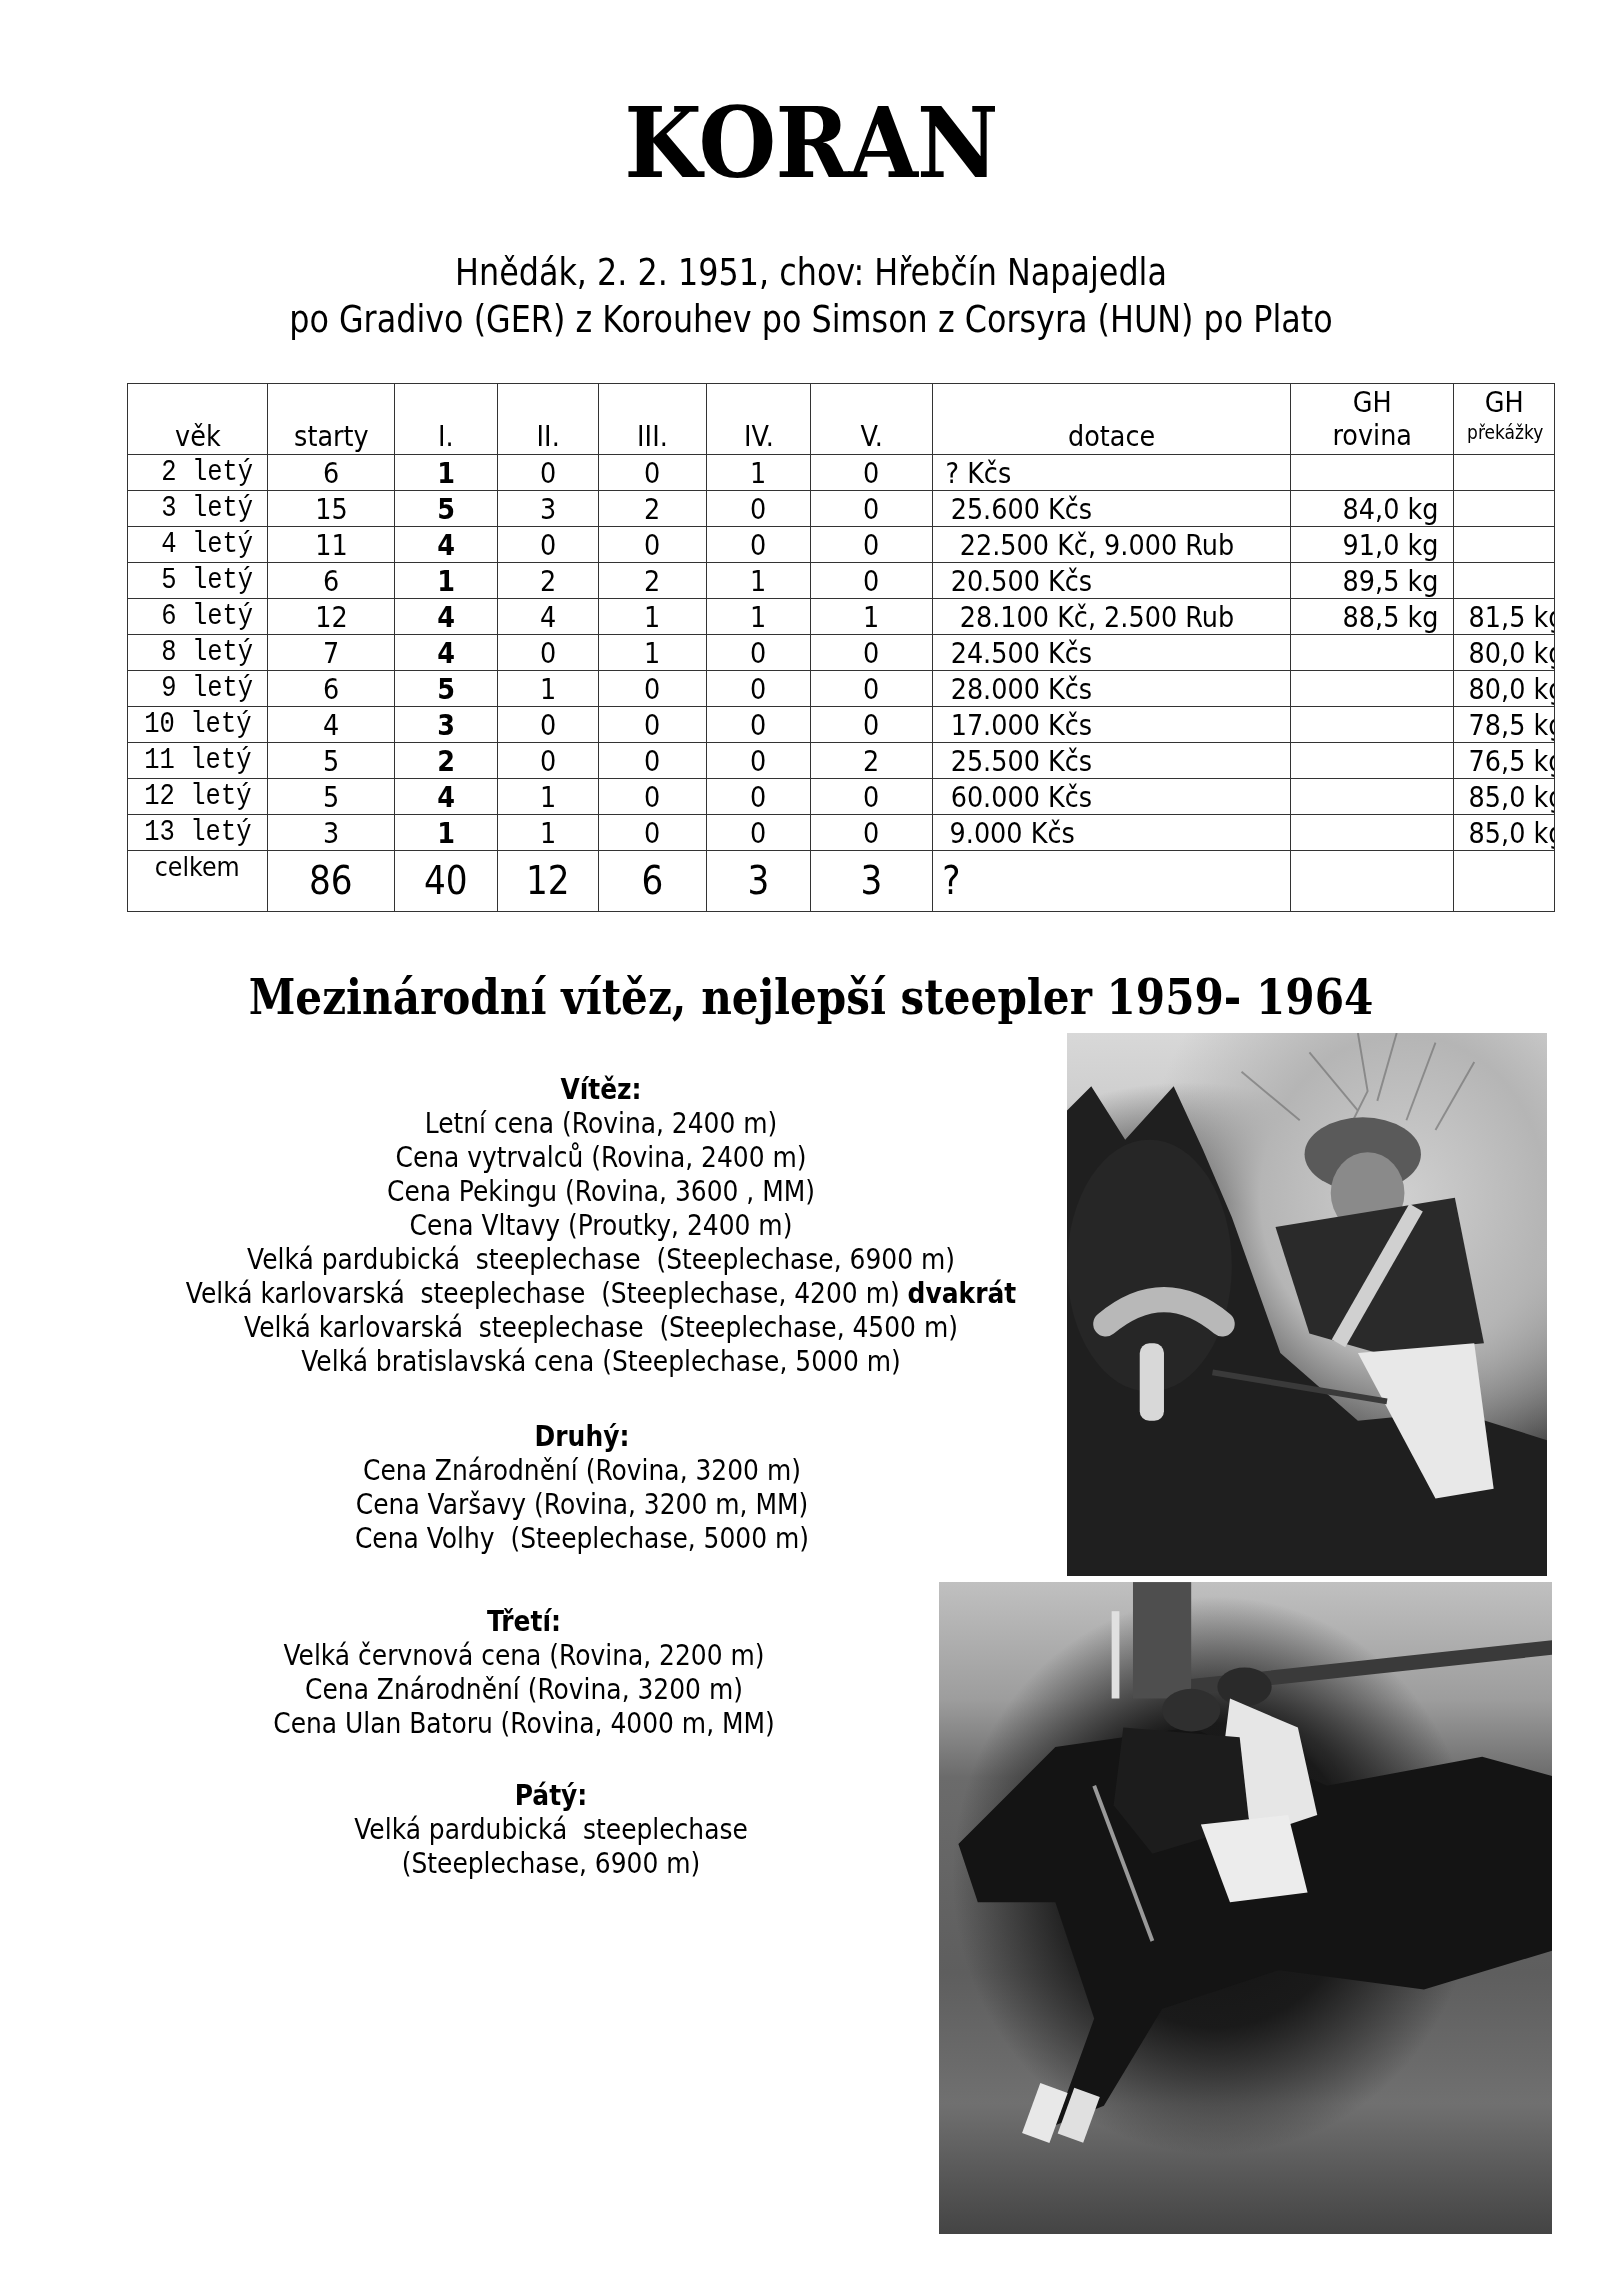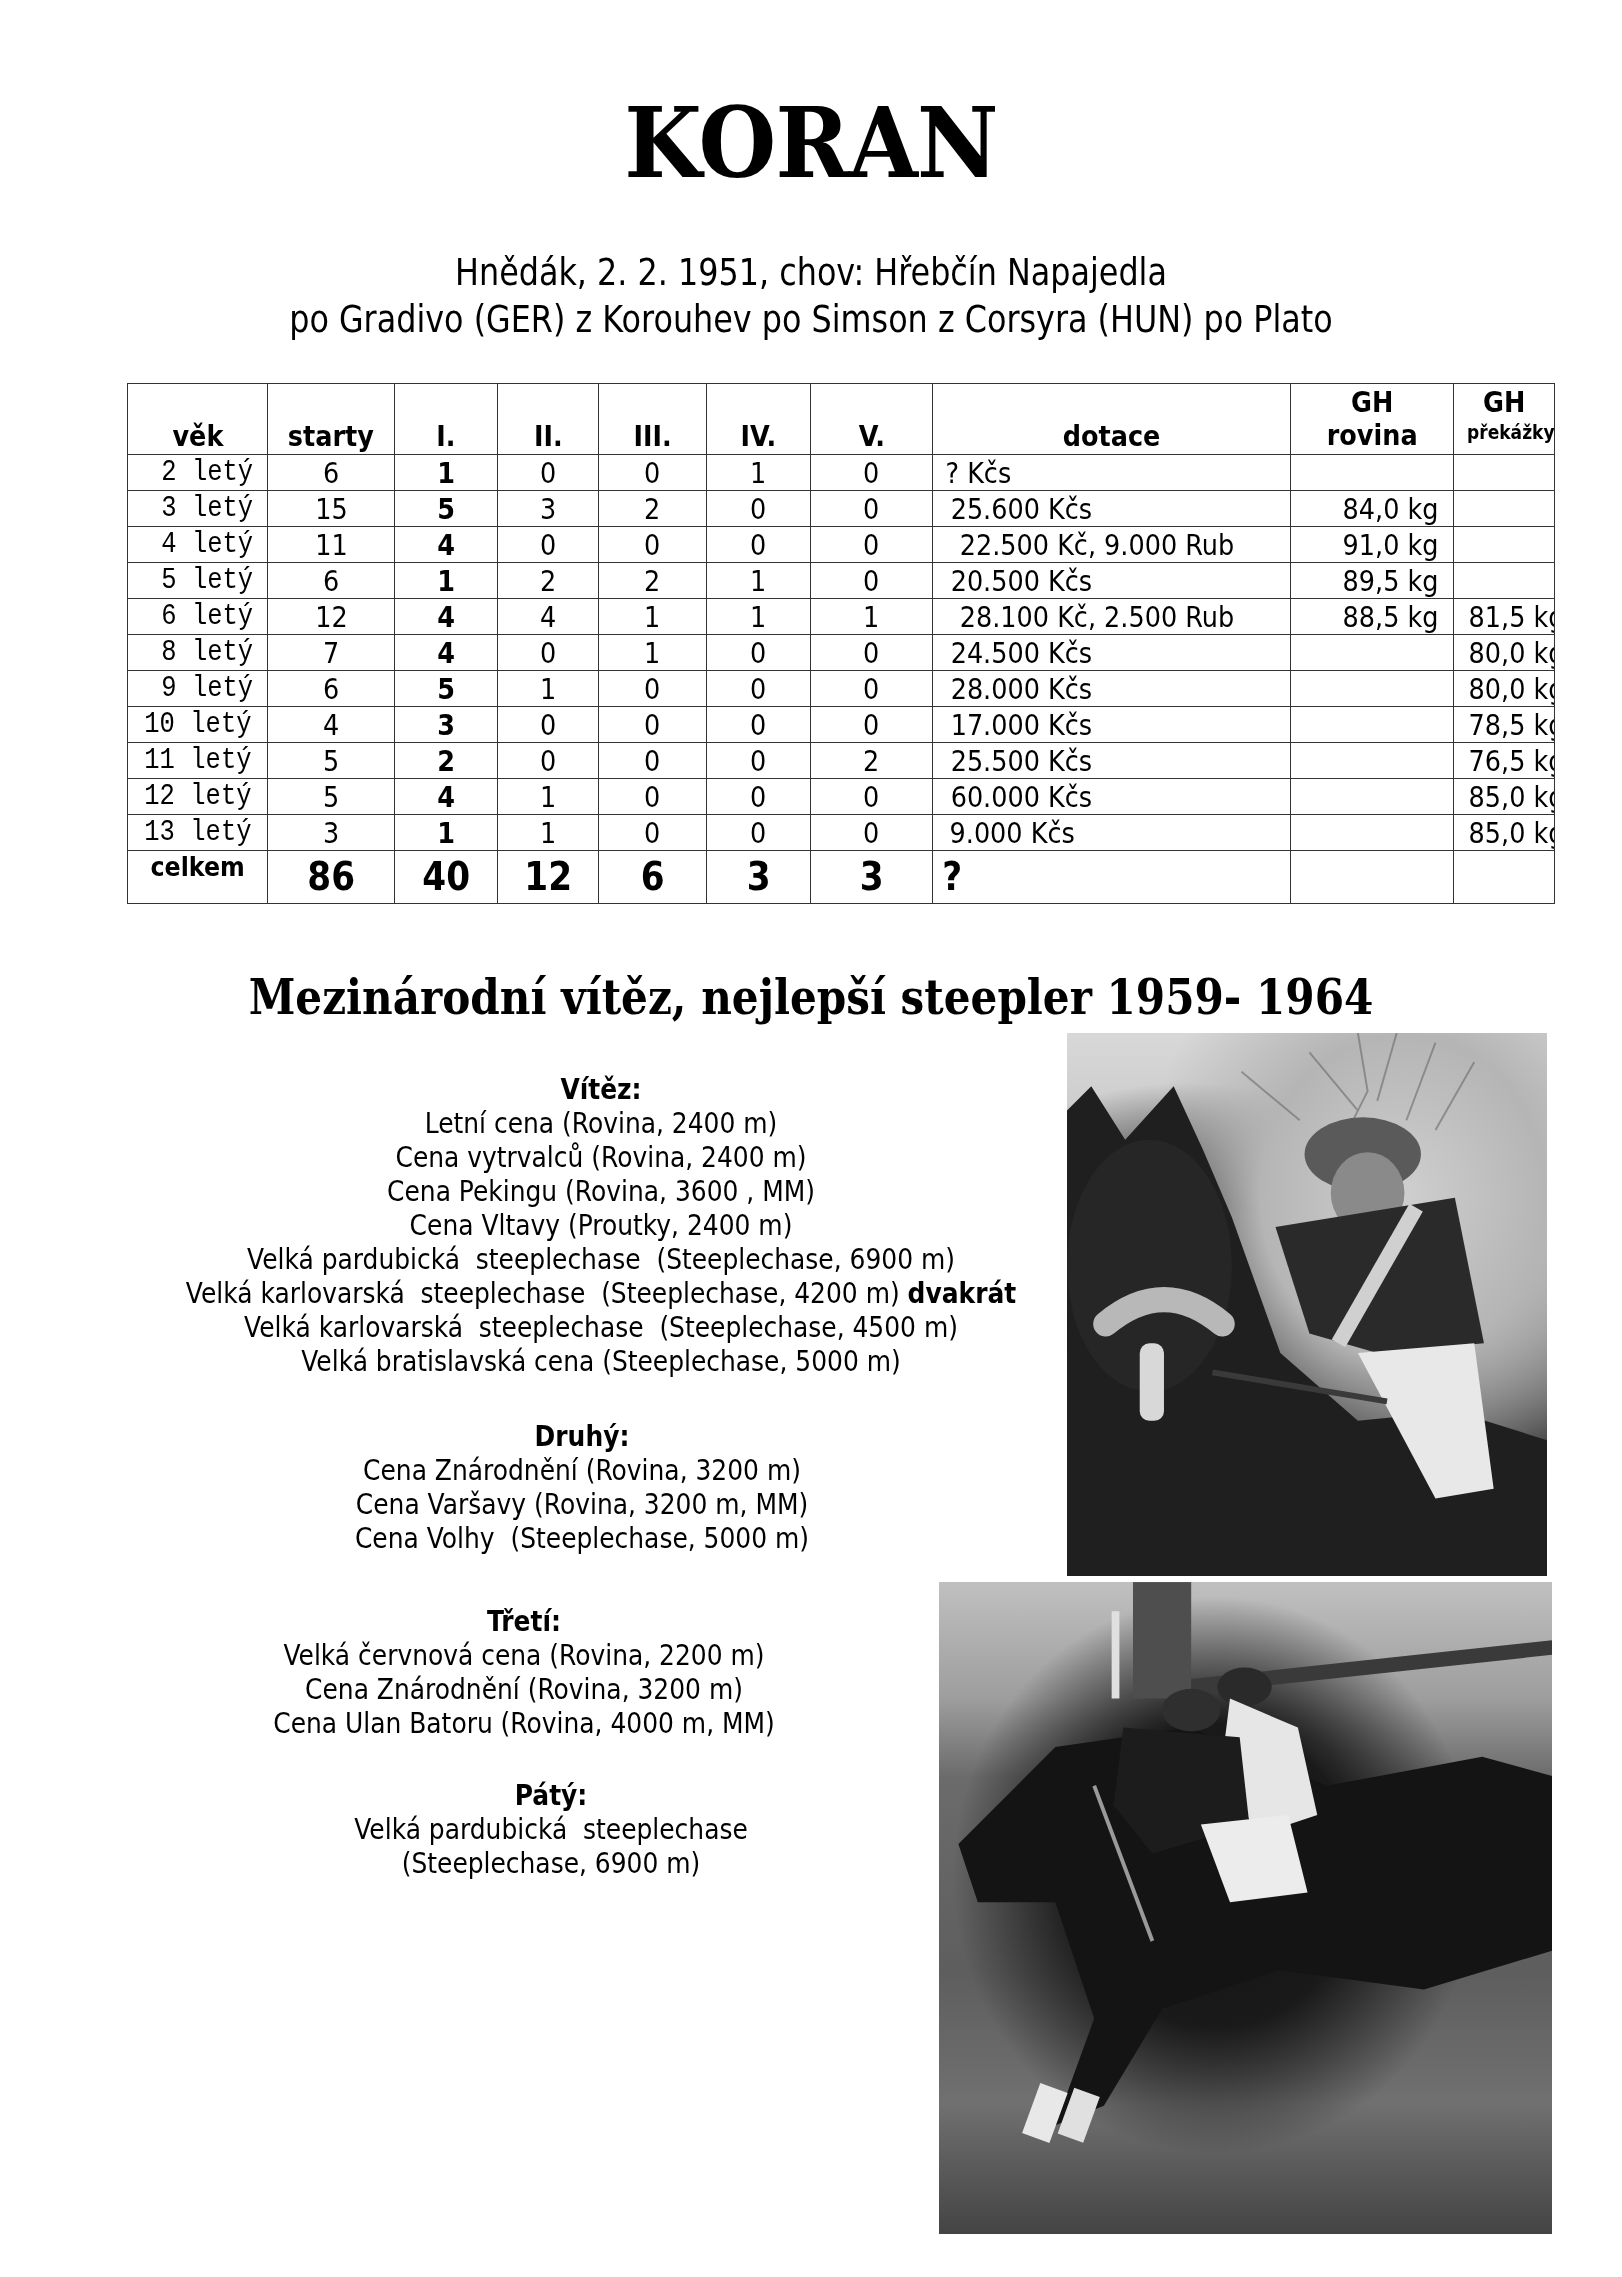--- a/index.html
+++ b/index.html
@@ -22,30 +22,30 @@
 
   table.stats {
     position: absolute; left: 127px; top: 383px; width: 1426px;
     border-collapse: collapse; table-layout: fixed;
     font-family: "DejaVu Sans", sans-serif;
   }
   table.stats td, table.stats th {
     border: 1.9px solid #333; padding: 0 7.8px; white-space: nowrap; overflow: hidden;
     font-size: 29px; line-height: 32px; height: 36px;
   }
-  table.stats th { height: 71px; vertical-align: bottom; font-weight: bold; padding-bottom: 1.9px; }
+  table.stats th { height: 71px; vertical-align: bottom; font-weight: normal; padding-bottom: 1.9px; }
   table.stats th .gh { display: block; text-align: center; line-height: 33px; }
   table.stats th .sm { font-size: 19.4px; line-height: 27px; vertical-align: top; }
   .c-age { text-align: right; font-family: Liberation Mono, monospace; }
   .c-num { text-align: center; }
   .c-bold { font-weight: bold; }
   .c-money { }
   .c-kg { text-align: right; padding-left: 19.4px !important; }
   .c-kg2 { text-align: right; }
-  tr.total td { height: 53px; font-weight: bold; font-size: 39px; }
+  tr.total td { height: 61px; font-weight: normal; font-size: 39px; }
   tr.total td.lbl { font-size: 27px; vertical-align: top; line-height: 31px; text-align: center; }
   .stats td span, .stats th span { display: inline-block; transform: scaleX(0.88); transform-origin: center; }
   .c-age span, .c-money span, .c-kg2 span { transform-origin: right; }
   .c-kg span { transform-origin: left; }
 
   .section-heading {
     position: absolute; left: 0; width: 1622px; top: 966px; text-align: center;
     font-family: "DejaVu Serif", serif; font-weight: bold; font-size: 49px; line-height: 62px;
     transform: scaleX(0.86);
   }

